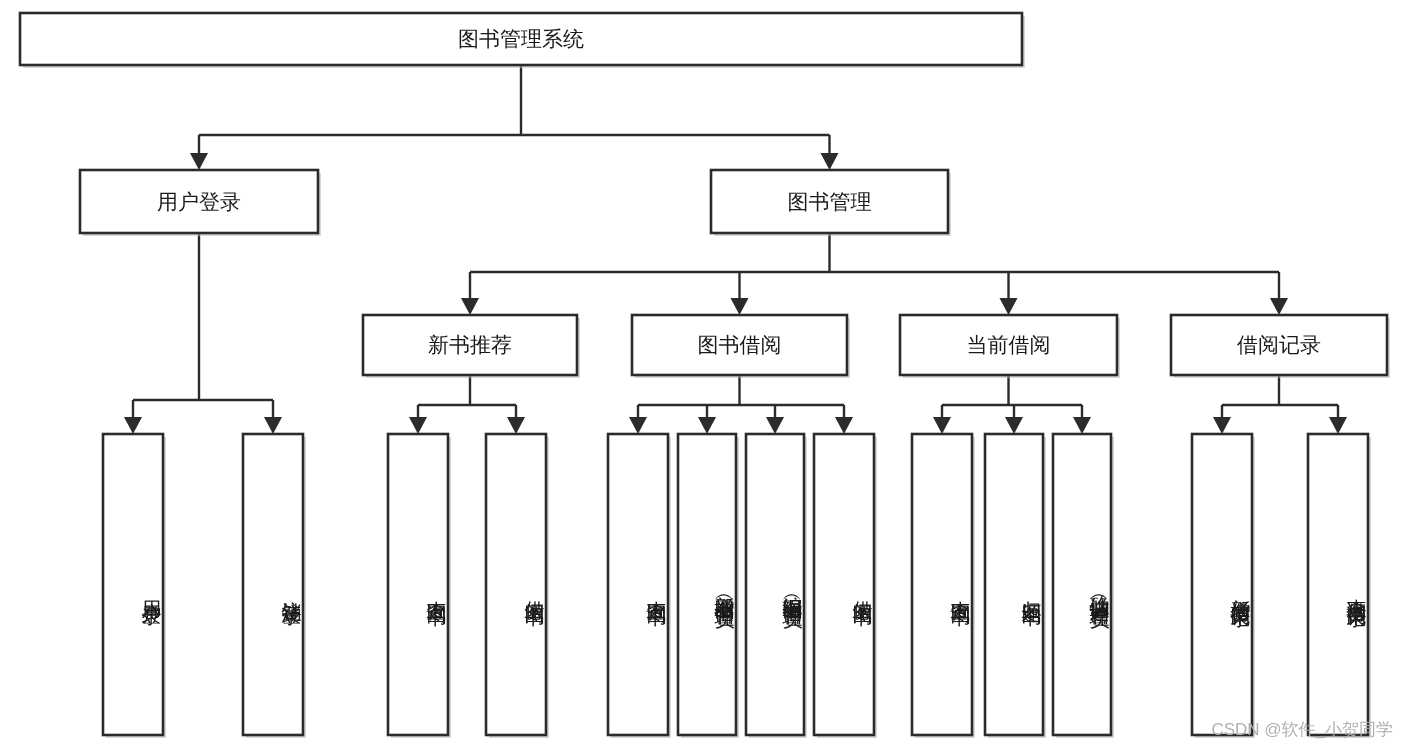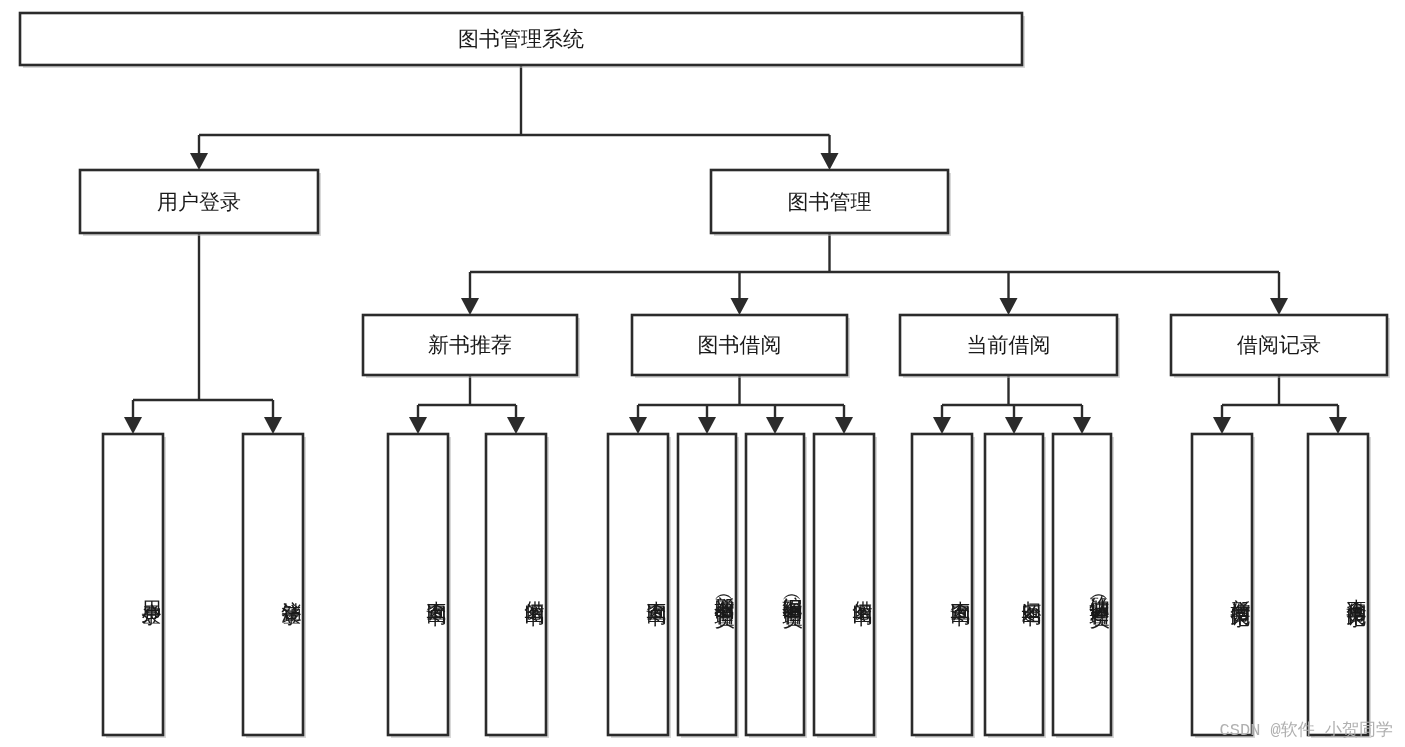--- a/index.html
+++ b/index.html
@@ -73,21 +73,21 @@
     position: absolute;
     left: 0;
     top: 0;
     width: 1405px;
     height: 747px;
   }
   .watermark {
     position: absolute;
     right: 12px;
     bottom: 6px;
-    font-family: Liberation Mono, monospace;
+    font-family: Liberation Sans, sans-serif;
     font-size: 17px;
     color: #b0b0b0;
     white-space: nowrap;
     user-select: none;
   }
 </style>
 </head>
 <body>
 
 <div id="diagram-root">

